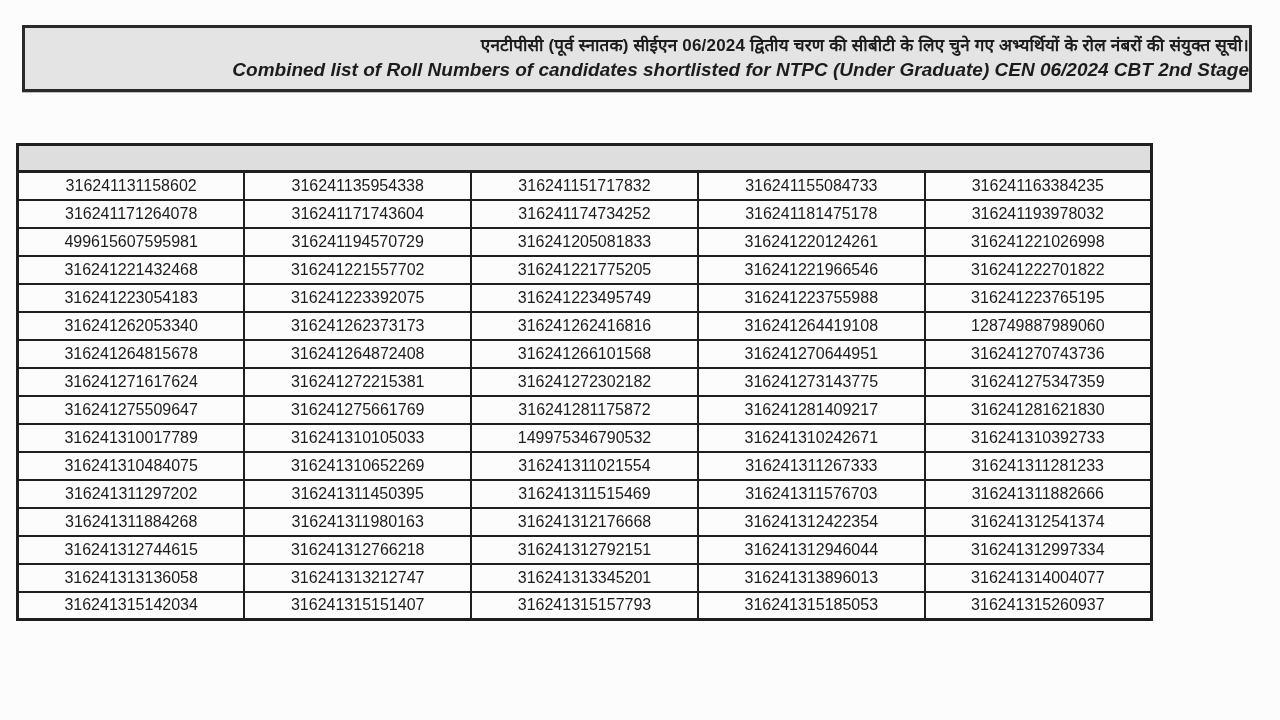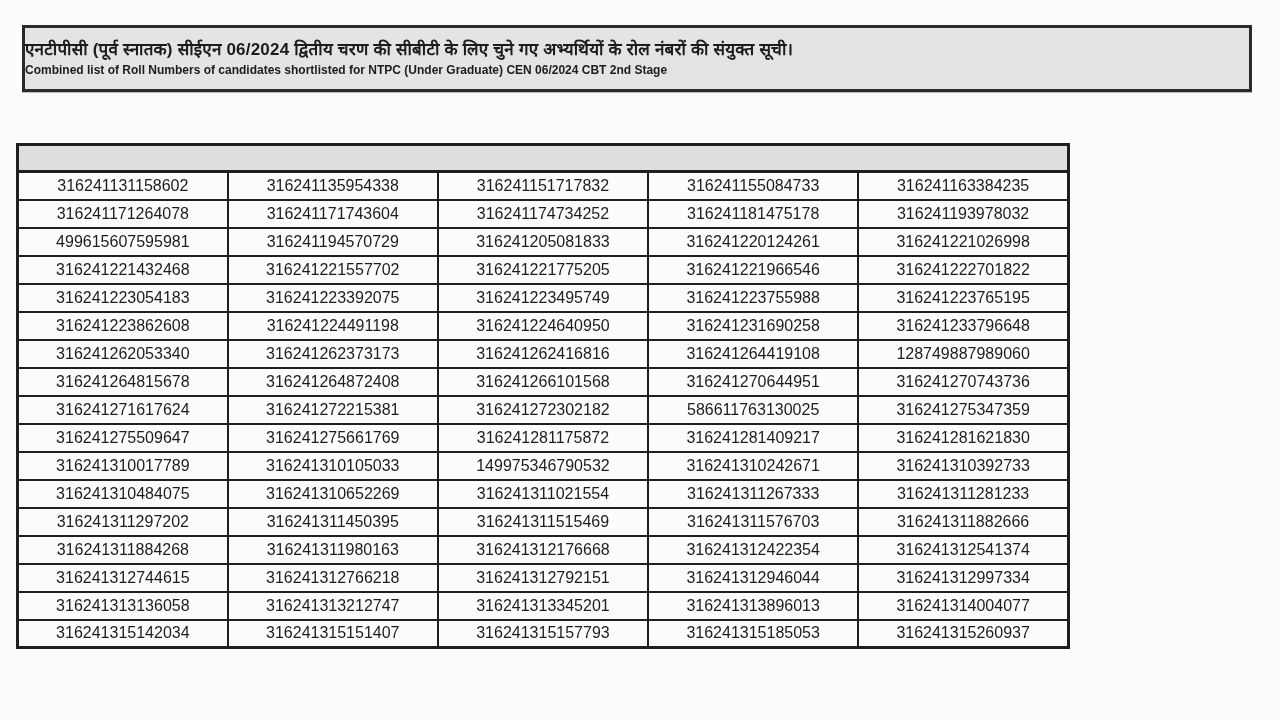--- a/index.html
+++ b/index.html
@@ -20,39 +20,40 @@
   .title-box{
     position:absolute;
     left:22px; top:25px;
     width:1230px; height:67px;
     background:var(--header-bg);
     border:3px solid #2a2a2a;
     box-shadow:0 1px 0 rgba(0,0,0,0.25);
     display:flex;
     flex-direction:column;
     justify-content:center;
-    align-items:flex-start;
+    align-items:flex-end;
     gap:3px;
     text-align:center;
   }
   .title-hi{
     font-weight:bold;
     font-size:17px;
     line-height:1.25;
     letter-spacing:0.2px;
   }
   .title-en{
     font-weight:bold;
-    font-size:12px;
+    font-size:19px;
     line-height:1.2;
+    font-style:italic;
   }
   table.roll-table{
     position:absolute;
     left:16px; top:143px;
-    width:1054px;
+    width:1137px;
     border-collapse:collapse;
     table-layout:fixed;
     border:3px solid var(--border);
   }
   table.roll-table th{
     height:27px;
     background:var(--table-header-bg);
     border-bottom:3px solid var(--border);
   }
   table.roll-table td{
@@ -113,45 +114,38 @@
           <td>316241222701822</td>
         </tr>
         <tr>
           <td>316241223054183</td>
           <td>316241223392075</td>
           <td>316241223495749</td>
           <td>316241223755988</td>
           <td>316241223765195</td>
         </tr>
         <tr>
-          <td>316241223862608</td>
-          <td>316241224491198</td>
-          <td>316241224640950</td>
-          <td>316241231690258</td>
-          <td>316241233796648</td>
-        </tr>
-        <tr>
           <td>316241262053340</td>
           <td>316241262373173</td>
           <td>316241262416816</td>
           <td>316241264419108</td>
           <td>128749887989060</td>
         </tr>
         <tr>
           <td>316241264815678</td>
           <td>316241264872408</td>
           <td>316241266101568</td>
           <td>316241270644951</td>
           <td>316241270743736</td>
         </tr>
         <tr>
           <td>316241271617624</td>
           <td>316241272215381</td>
           <td>316241272302182</td>
-          <td>586611763130025</td>
+          <td>316241273143775</td>
           <td>316241275347359</td>
         </tr>
         <tr>
           <td>316241275509647</td>
           <td>316241275661769</td>
           <td>316241281175872</td>
           <td>316241281409217</td>
           <td>316241281621830</td>
         </tr>
         <tr>

